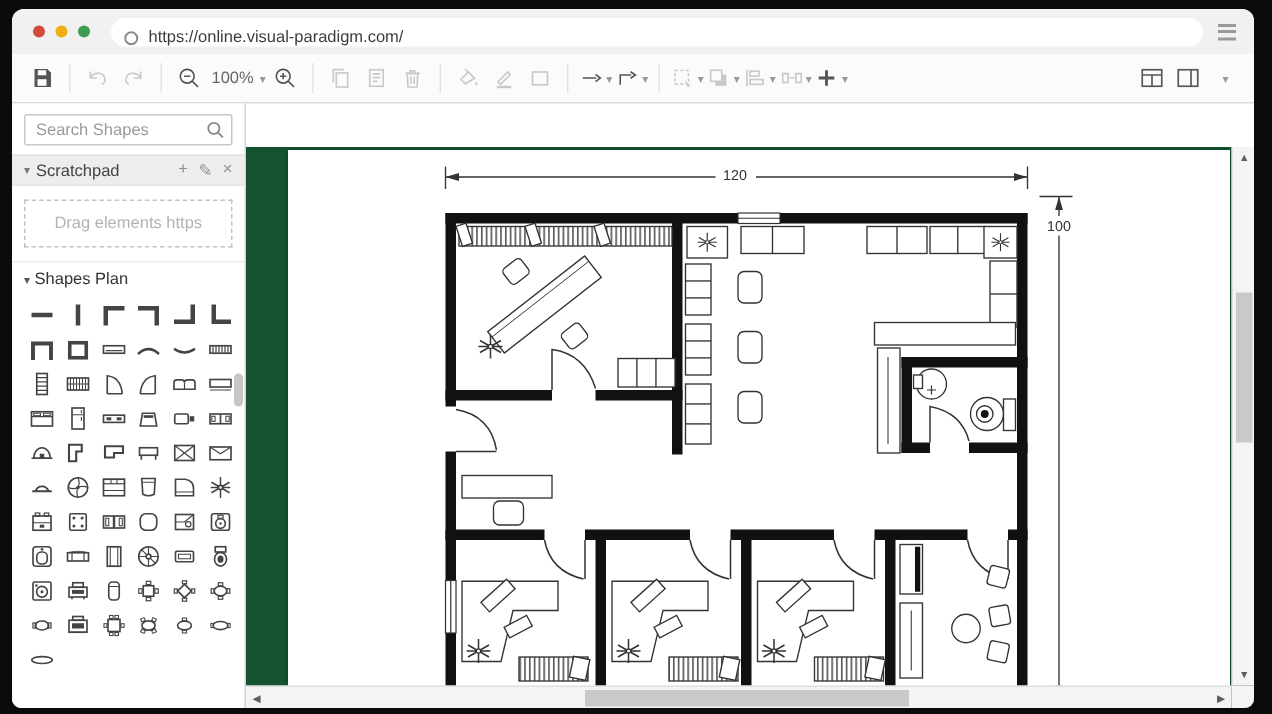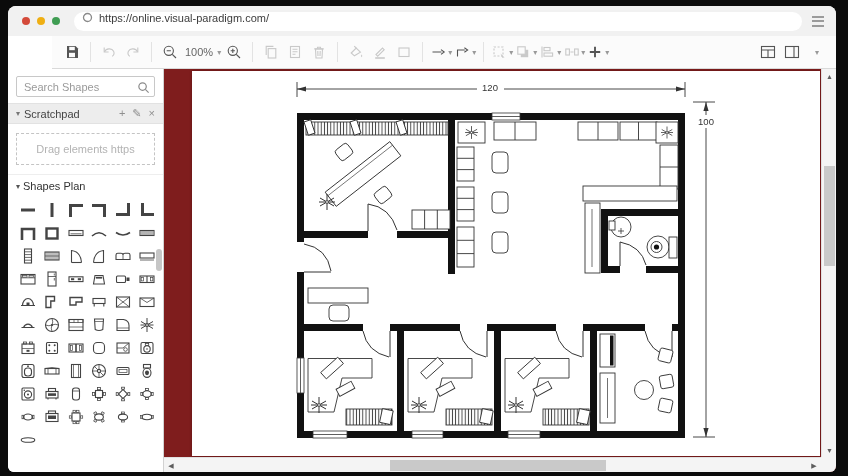--- a/index.html
+++ b/index.html
@@ -3,29 +3,29 @@
 <meta charset="utf-8">
 <style>
   * { margin:0; padding:0; box-sizing:border-box; }
   html,body { width:848px; height:476px; background:#0b0b0b; font-family:"Liberation Sans", sans-serif; overflow:hidden; }
   .window { position:absolute; left:8px; top:6px; width:828px; height:466px; background:#fff;
             border-radius:8px 8px 6px 6px; overflow:hidden; display:flex; flex-direction:column; }
   
   .chrome { height:30px; background:#f1f1f1; display:flex; align-items:center; padding:0 12px 0 14px; flex:0 0 auto; }
   .dots { display:flex; gap:7px; margin-right:14px; }
   .dot { width:8px; height:8px; border-radius:50%; }
-  .urlbar { flex:1; height:19px; background:#fff; border-radius:10px; display:flex; align-items:flex-start;
+  .urlbar { flex:1; height:19px; background:#fff; border-radius:10px; display:flex; align-items:flex-end;
             padding:0 8px; margin-right:10px; }
   .urlbar svg { flex:0 0 auto; margin-right:6px; }
   .url-text { font-size:11px; color:#3c3c3c; white-space:nowrap; }
   .hamburger { display:flex; flex-direction:column; gap:2.5px; }
   .hamburger span { display:block; width:12px; height:2px; background:#9a9a9a; }
   
   .toolbar { height:33px; background:#fbfbfb; border-bottom:1px solid #d9d9d9; display:flex; align-items:center;
-             padding:0 8px; flex:0 0 auto;margin-left:44px; }
+             padding:0 8px; flex:0 0 auto; }
   .tb-btn { height:24px; min-width:22px; display:flex; align-items:center; justify-content:center; color:#555;
             margin:0 1px; cursor:default; }
   .tb-btn.disabled { color:#c9c9c9; }
   .tb-sep { width:1px; height:20px; background:#e3e3e3; margin:0 6px; flex:0 0 auto; }
   .tb-caret { font-size:8px; color:#999; margin-left:2px; }
   .tb-zoom { font-size:11px; color:#666; padding:0 2px; }
   .tb-right { margin-left:auto; display:flex; align-items:center; }
   
   .main { flex:1; display:flex; min-height:0; }
   .sidebar { width:156px; background:#fff; border-right:1px solid #d2d2d2; display:flex; flex-direction:column;
@@ -44,21 +44,21 @@
                justify-content:center; font-size:11px; color:#b3b3b3; }
   .fp-head { padding:5px 8px 4px 8px; font-size:11px; color:#333; display:flex; align-items:center; gap:3px;
              border-top:1px solid #eee; }
   .fp-head .caret { font-size:8px; color:#555; }
   .palette { flex:1; padding:2px 4px 0 8px; display:grid; grid-template-columns:repeat(6,1fr);
              grid-auto-rows:23px; align-items:center; justify-items:center; overflow:hidden; }
   .pcell { width:20px; height:20px; display:flex; align-items:center; justify-content:center; cursor:default; }
   .more-shapes { padding:9px 10px 10px 10px; font-size:11px; color:#555; cursor:default; }
   .side-thumb { position:absolute; right:1px; top:180px; width:6px; height:22px; background:#c6c6c6; border-radius:3px; }
   
-  .canvas { flex:1; position:relative; background:#7f1d1d; overflow:hidden; }
+  .canvas { flex:1; position:relative; background:#14532d; overflow:hidden;margin-top:29px; }
   .page { position:absolute; left:28px; top:2px; width:628px; height:385px; background:#fff;
           box-shadow:0 0 3px rgba(0,0,0,.28); }
   .page svg { display:block; }
   .vscroll { position:absolute; top:0; right:0; bottom:15px; width:15px; background:#f4f4f4;
              border-left:1px solid #e1e1e1; }
   .hscroll { position:absolute; left:0; right:15px; bottom:0; height:15px; background:#f4f4f4;
              border-top:1px solid #e1e1e1; }
   .scroll-corner { position:absolute; right:0; bottom:0; width:15px; height:15px; background:#f4f4f4; }
   .v-arrow { position:absolute; left:0; width:15px; height:14px; display:flex; align-items:center;
              justify-content:center; font-size:7px; color:#5d5d5d; }

